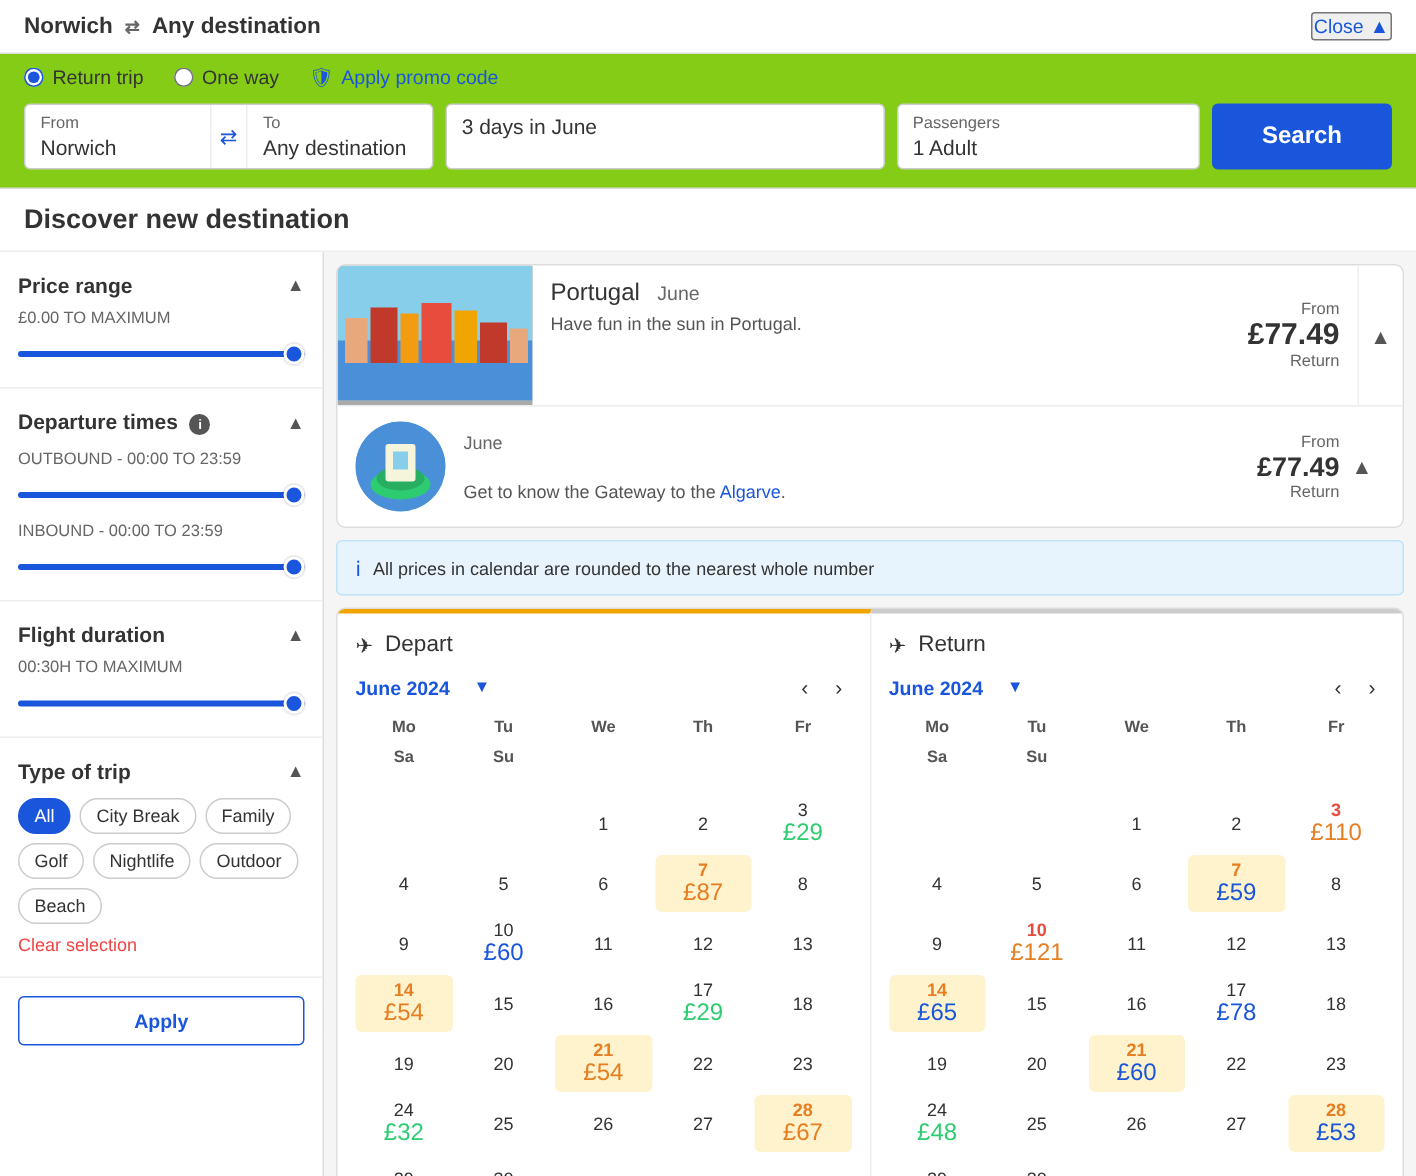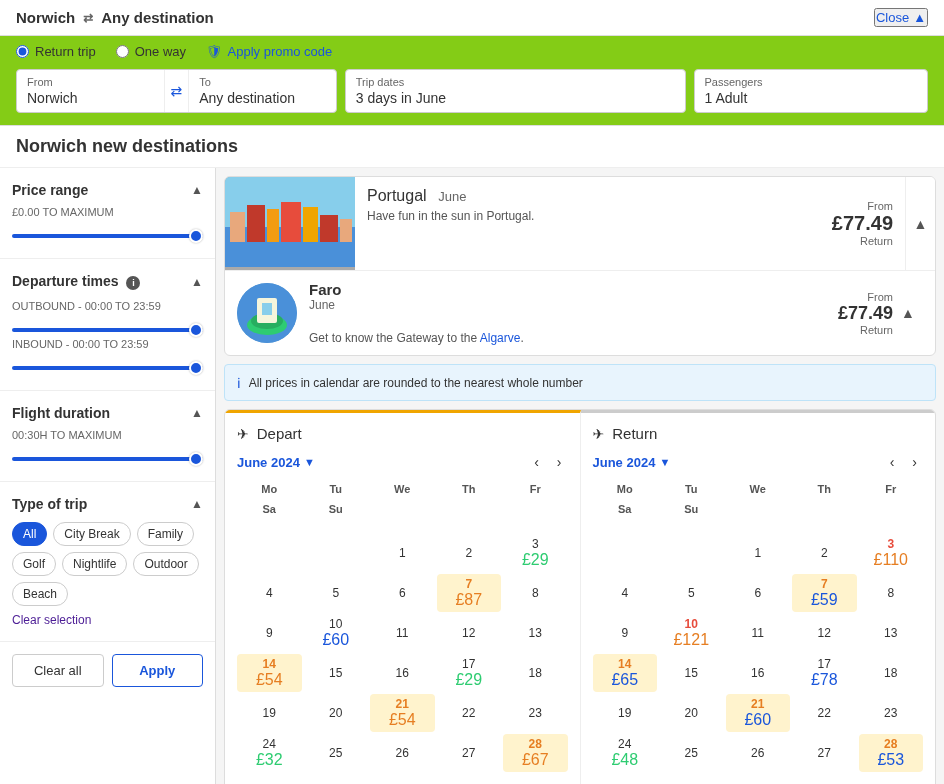--- a/index.html
+++ b/index.html
@@ -42,21 +42,21 @@
     .departure-header { display: flex; justify-content: space-between; align-items: center; margin-bottom: 10px; }
     .departure-title { font-size: 14px; font-weight: bold; }
     .info-icon { display: inline-flex; align-items: center; justify-content: center; width: 14px; height: 14px; border-radius: 50%; background: #555; color: white; font-size: 9px; margin-left: 4px; }
 
     .trip-type-section { border-bottom: 1px solid #eee; padding: 14px 12px; }
     .trip-type-header { display: flex; justify-content: space-between; align-items: center; margin-bottom: 10px; }
     .trip-type-title { font-size: 14px; font-weight: bold; }
     .tags-row { display: flex; flex-wrap: wrap; gap: 6px; margin-bottom: 6px; }
     .tag { border: 1px solid #ccc; border-radius: 20px; padding: 4px 10px; font-size: 12px; cursor: pointer; background: white; color: #333; }
     .tag.active { background: #1a56db; color: white; border-color: #1a56db; }
-    .clear-selection-link { color: #4c1d95; font-size: 12px; cursor: pointer; }
+    .clear-selection-link { color: #ef4444; font-size: 12px; cursor: pointer; }
 
     .sidebar-actions { padding: 12px; display: flex; gap: 8px; }
     .btn-clear { flex: 1; border: 1px solid #ccc; background: white; color: #333; padding: 8px; border-radius: 4px; cursor: pointer; font-size: 13px; }
     .btn-apply { flex: 1; border: 1px solid #1a56db; background: white; color: #1a56db; padding: 8px; border-radius: 4px; cursor: pointer; font-size: 13px; font-weight: bold; }
 
     
     .content-area { flex: 1; padding: 0; }
 
     
     .destination-card { background: white; border: 1px solid #ddd; margin: 8px; border-radius: 6px; overflow: hidden; }
@@ -95,21 +95,21 @@
     .calendars-row { display: flex; }
     .calendar-col { flex: 1; padding: 12px; }
     .calendar-col:first-child { border-right: 1px solid #eee; border-top: 3px solid #f0a500; }
     .calendar-col:last-child { border-top: 3px solid #ccc; }
     .cal-header { display: flex; align-items: center; gap: 8px; margin-bottom: 10px; }
     .cal-title { font-size: 15px; font-weight: normal; color: #333; display: flex; align-items: center; gap: 4px; }
     .cal-plane { font-size: 14px; }
     .cal-nav { margin-left: auto; display: flex; gap: 6px; }
     .cal-nav-btn { background: none; border: none; cursor: pointer; color: #333; font-size: 14px; padding: 2px 6px; }
     .cal-month { font-size: 13px; color: #1a56db; font-weight: bold; }
-    .cal-month-row { display: flex; align-items: center; gap: 4px; margin-bottom: 8px; }
+    .cal-month-row { display: flex; align-items: center; gap: 16px; margin-bottom: 8px; }
     .cal-month-chevron { color: #1a56db; font-size: 11px; }
 
     .cal-grid { display: grid; grid-template-columns: repeat(5, 1fr); gap: 2px; }
     .cal-day-header { text-align: center; font-size: 11px; font-weight: bold; color: #555; padding: 3px 0; }
     .cal-day { text-align: center; padding: 3px 0; min-height: 32px; display: flex; flex-direction: column; align-items: center; justify-content: center; border-radius: 4px; cursor: pointer; }
     .cal-day .day-num { font-size: 12px; color: #333; }
     .cal-day .day-price { font-size: 16px; }
     .cal-day .day-price.low { color: #2ecc71; }
     .cal-day .day-price.avg { color: #1a56db; }
     .cal-day .day-price.high { color: #e67e22; }
@@ -164,32 +164,32 @@
         <label>From</label>
         <span class="fval">Norwich</span>
       </div>
       <div class="switch-icon">⇄</div>
       <div class="to-part">
         <label>To</label>
         <span class="fval">Any destination</span>
       </div>
     </div>
     <div class="field-group" style="flex:1.2">
-      <label>Trip dates</label>
       <span class="field-val">3 days in June</span>
     </div>
     <div class="field-group" style="flex:0.8">
       <label>Passengers</label>
       <span class="field-val">1 Adult</span>
     </div>
+    <button class="search-btn">Search</button>
   </div>
 </div>
 
 <div class="discover-banner">
-  <span>Norwich new destinations</span>
+  <span>Discover new destination</span>
 </div>
 
 <div class="main-layout">
 
   <div class="sidebar">
 
     <div class="filter-section">
       <div class="filter-header">
         <span class="filter-header-title">Price range</span>
         <span class="filter-header-icon">▲</span>
@@ -201,21 +201,21 @@
     <div class="departure-section filter-section">
       <div class="departure-header">
         <span class="departure-title">
           <span>Departure times</span>
           <span class="info-icon">i</span>
         </span>
         <span class="filter-header-icon">▲</span>
       </div>
       <div class="filter-subtitle">OUTBOUND - 00:00 TO 23:59</div>
       <input type="range" class="range-slider" value="100" style="">
-      <div class="filter-subtitle" style="">INBOUND - 00:00 TO 23:59</div>
+      <div class="filter-subtitle" style="margin-top:10px">INBOUND - 00:00 TO 23:59</div>
       <input type="range" class="range-slider" value="100" style="">
     </div>
 
     <div class="filter-section">
       <div class="filter-header">
         <span class="filter-header-title">Flight duration</span>
         <span class="filter-header-icon">▲</span>
       </div>
       <div class="filter-subtitle">00:30H TO MAXIMUM</div>
       <input type="range" class="range-slider" value="100" style="">
@@ -232,21 +232,20 @@
           <button class="tag">Family</button>
           <button class="tag">Golf</button>
           <button class="tag">Nightlife</button>
           <button class="tag">Outdoor</button>
           <button class="tag">Beach</button>
         </div>
       <span class="clear-selection-link">Clear selection</span>
     </div>
 
     <div class="sidebar-actions">
-      <button class="btn-clear">Clear all</button>
       <button class="btn-apply">Apply</button>
     </div>
   </div>
 
   <div class="content-area">
 
     <div class="destination-card">
       <div class="dest-header">
         <div class="dest-img">
           
@@ -279,21 +278,20 @@
         <div class="faro-img">
           <svg width="60" height="60" viewBox="0 0 60 60" xmlns="http://www.w3.org/2000/svg">
             <circle cx="30" cy="30" r="30" fill="#4a90d9"></circle>
             <ellipse cx="30" cy="42" rx="20" ry="10" fill="#2ecc71"></ellipse>
             <ellipse cx="30" cy="38" rx="16" ry="8" fill="#27ae60"></ellipse>
             <rect x="20" y="15" width="20" height="25" rx="2" fill="#f5f5dc"></rect>
             <rect x="25" y="20" width="10" height="12" fill="#87CEEB"></rect>
           </svg>
         </div>
         <div class="faro-info">
-          <div class="faro-name">Faro</div>
           <div class="faro-month">June</div>
           <div class="faro-desc">
             Get to know the Gateway to the <span class="algarve">Algarve</span>.
           </div>
         </div>
         <div class="faro-price">
           <span class="from-label">From</span>
           <span class="price">£77.49</span>
           <span class="return-label">Return</span>
         </div>

